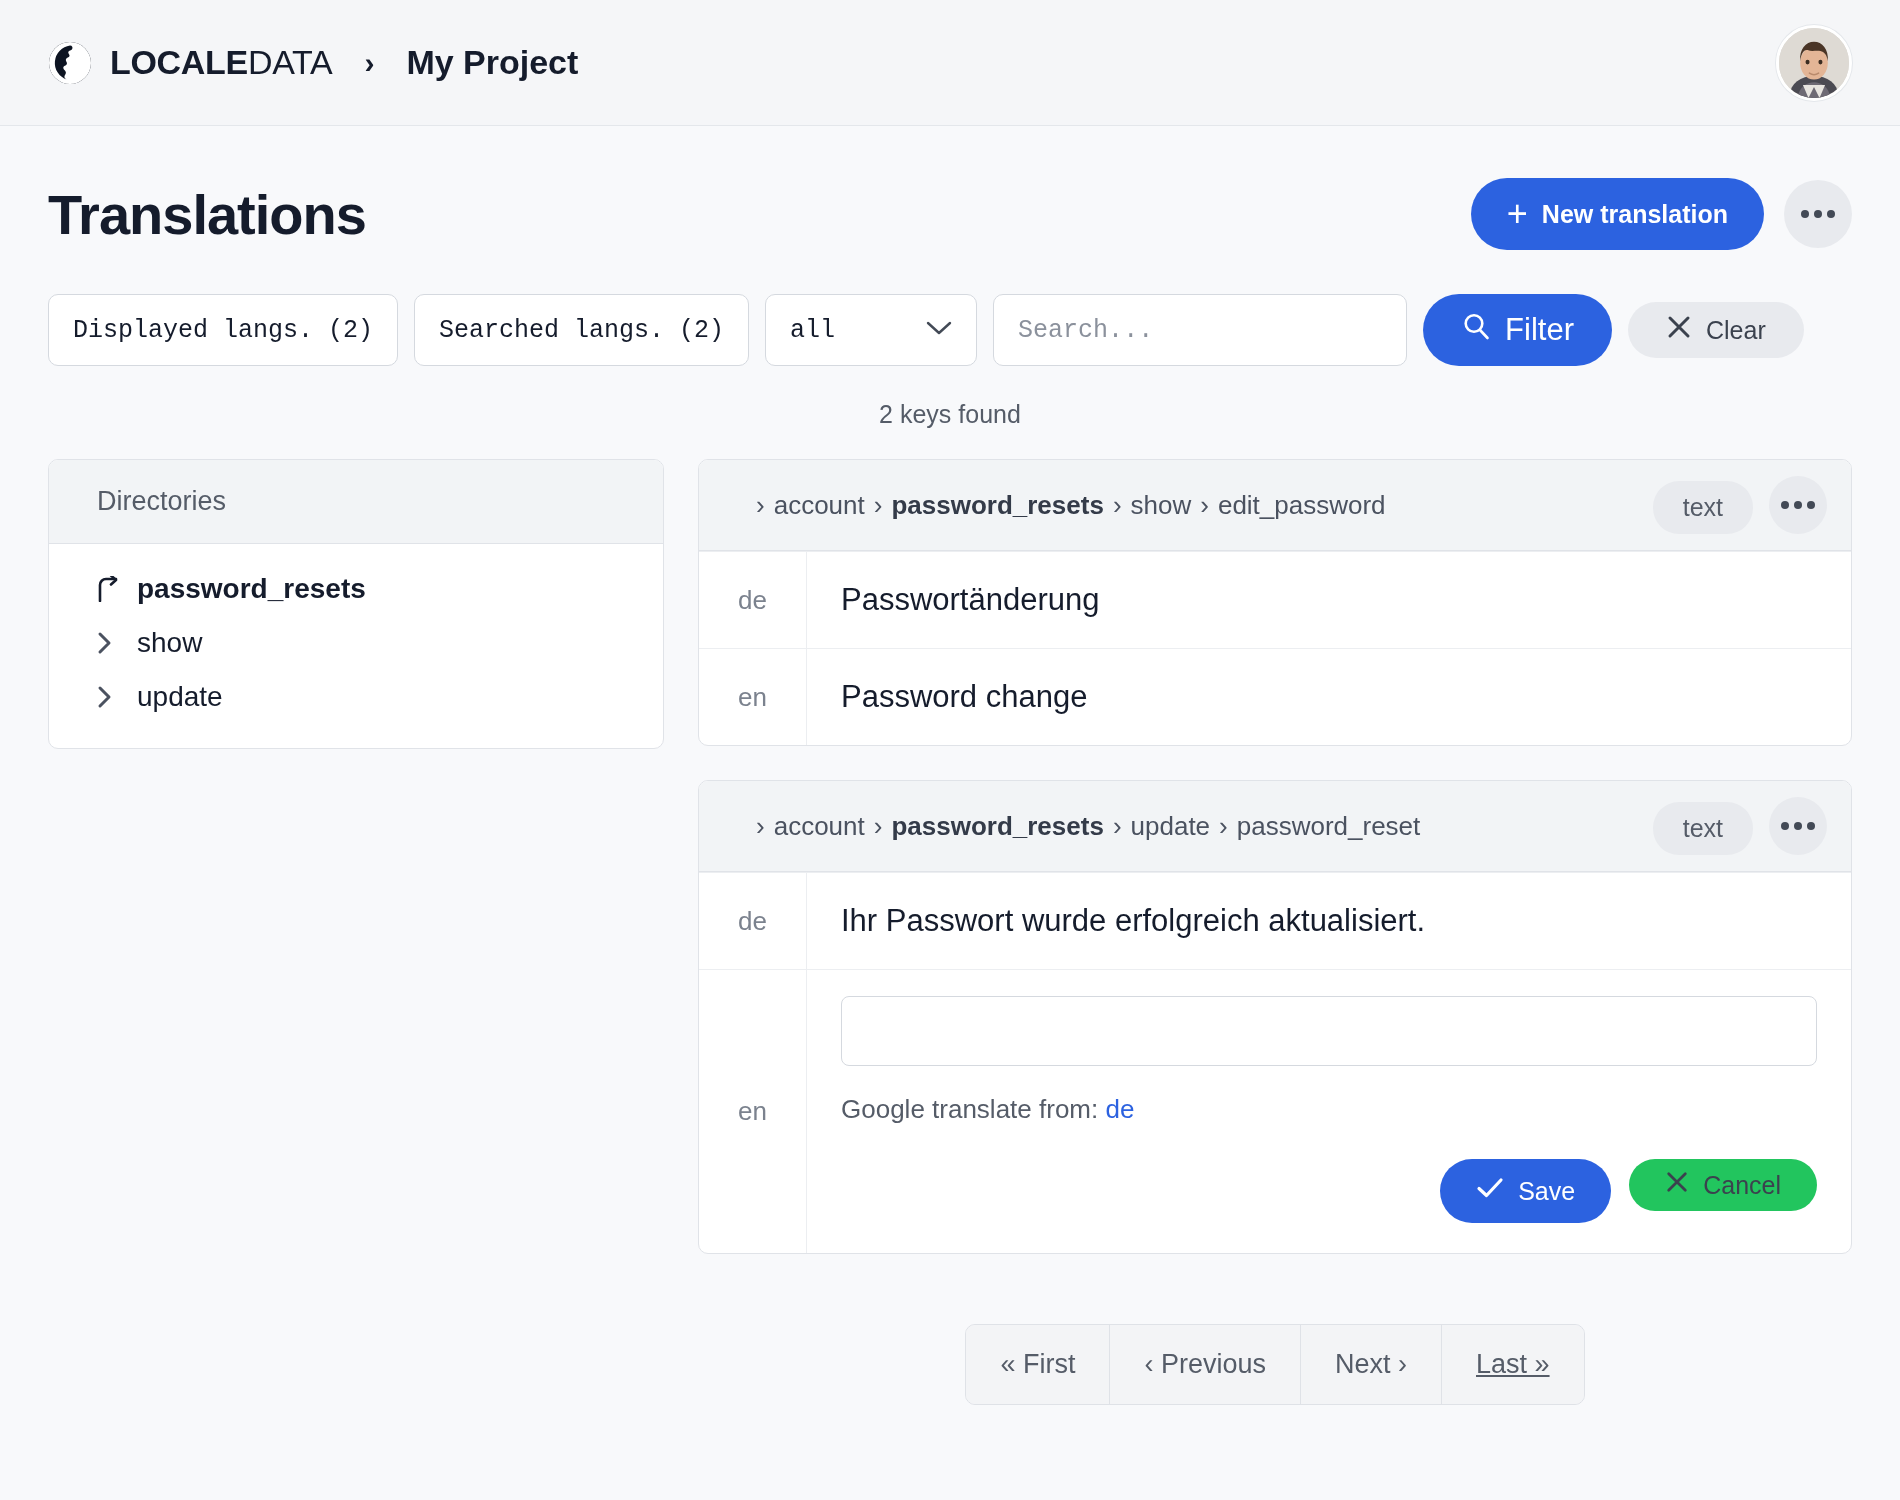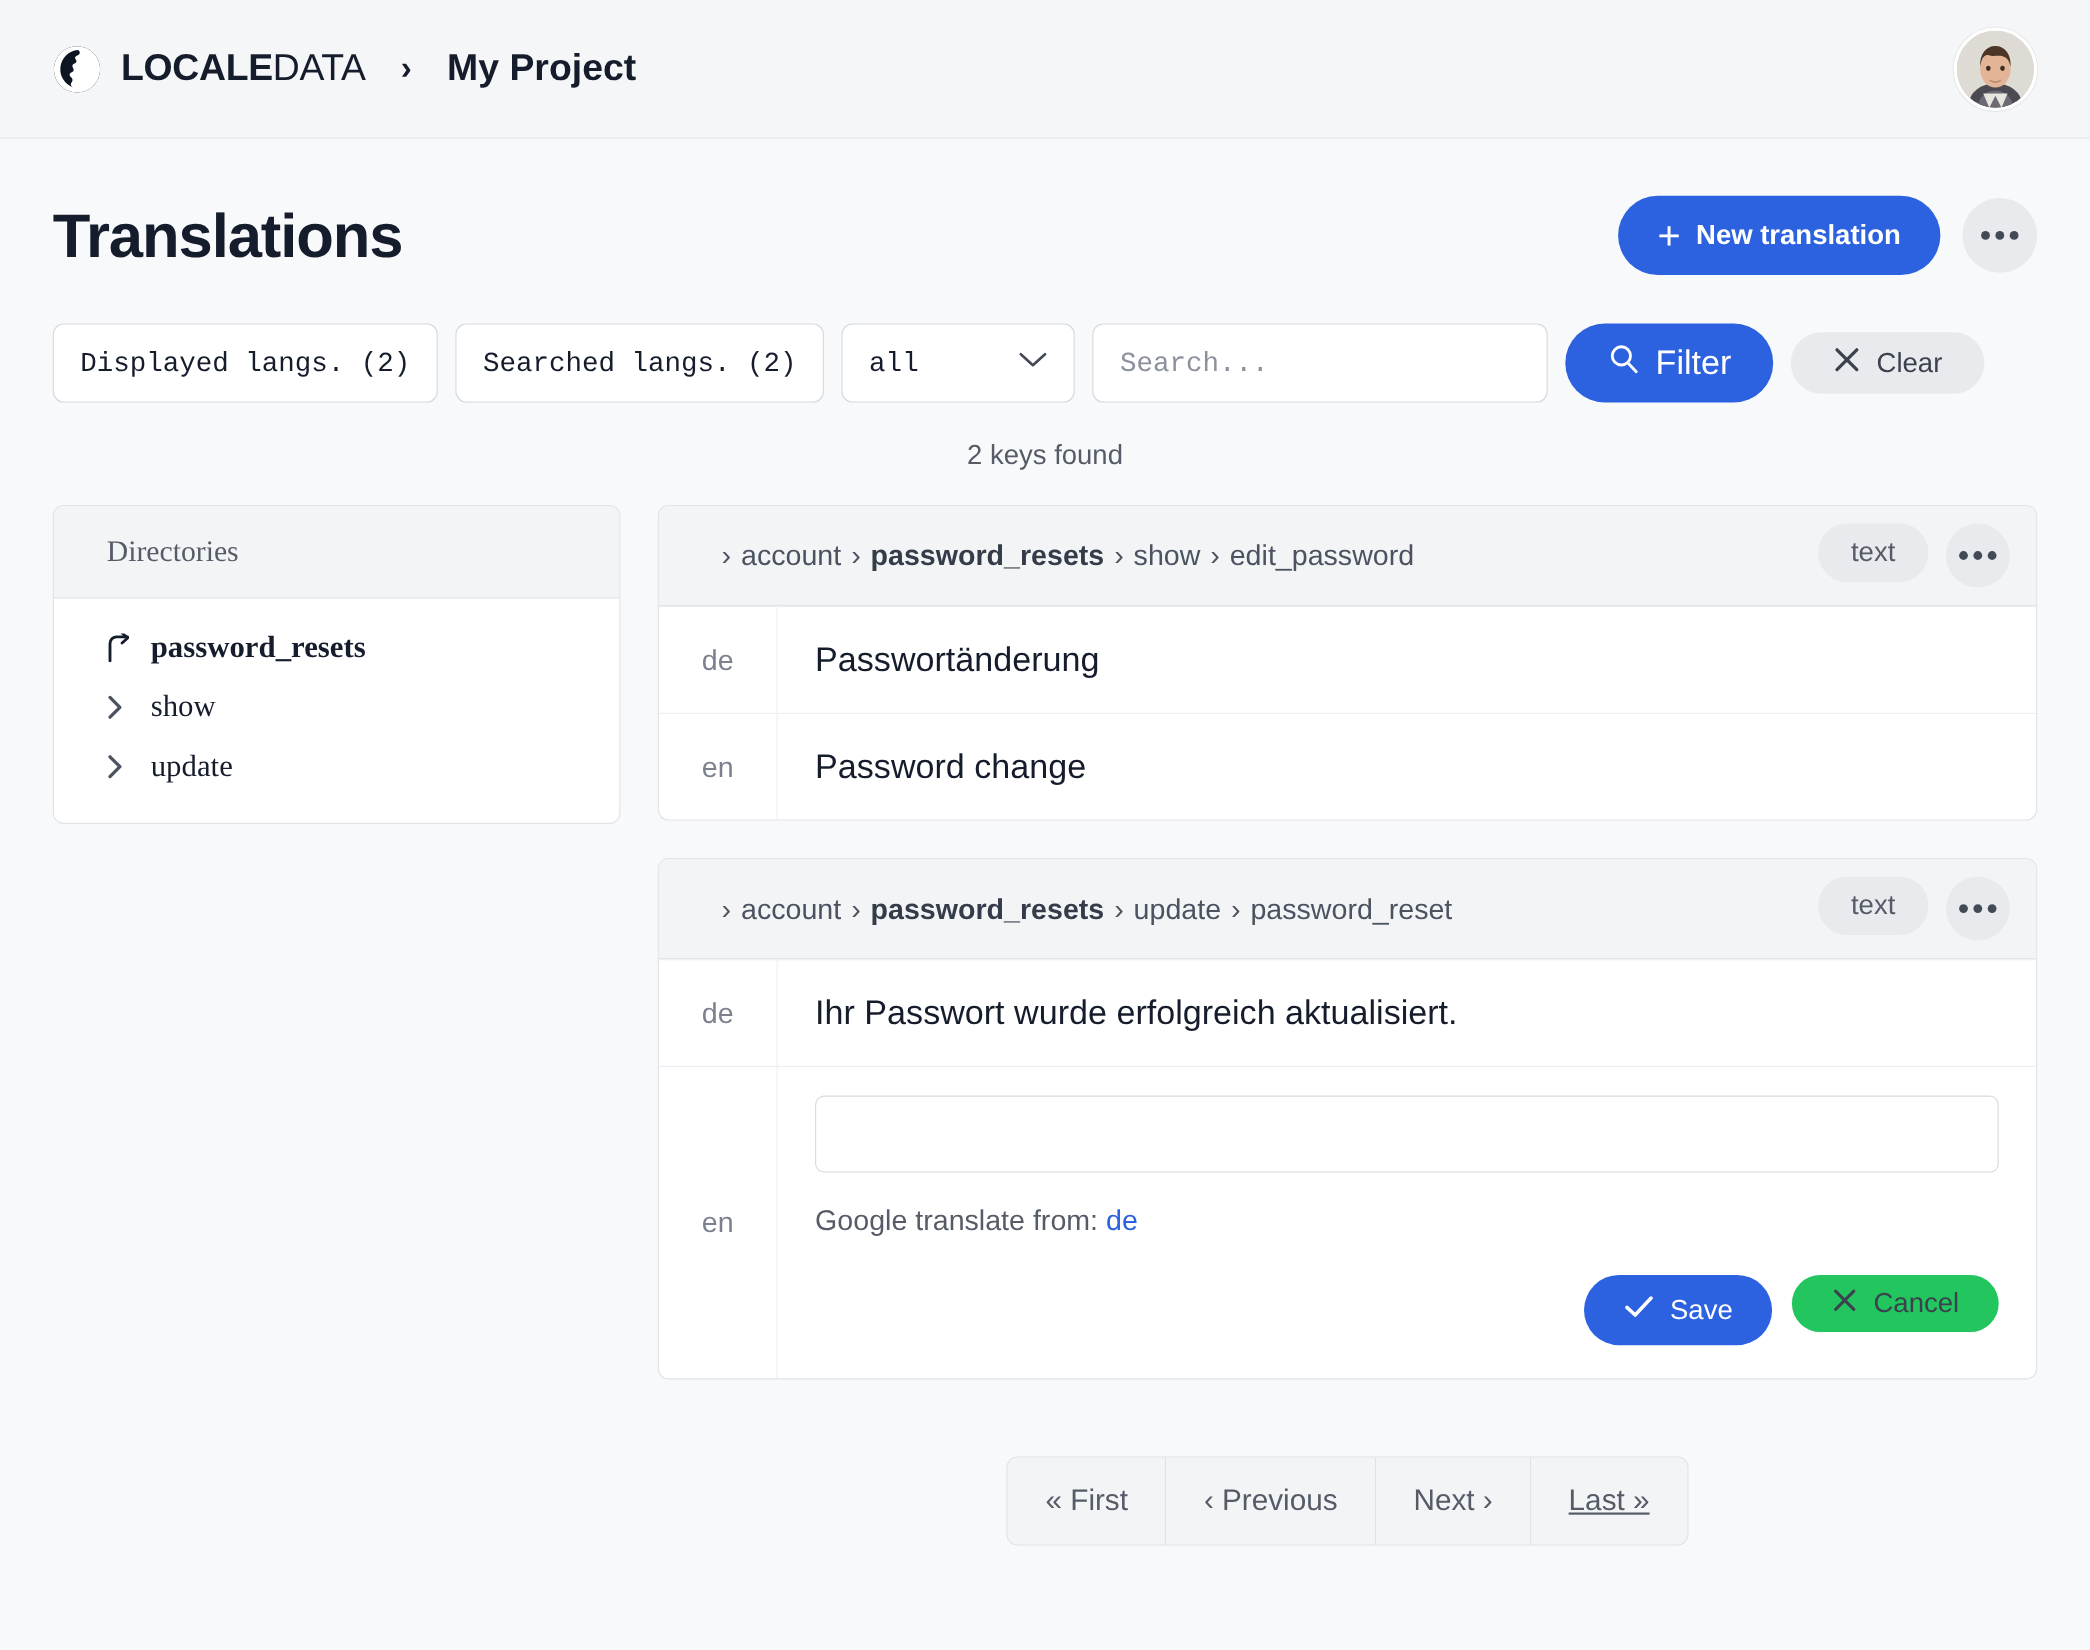--- a/index.html
+++ b/index.html
@@ -101,21 +101,21 @@
     margin: 34px 0 30px 0;
   }
 
   
   .content { display: flex; gap: 34px; align-items: flex-start; }
 
   .panel {
     background: #fff; border: 1px solid #e0e3e8; border-radius: 10px;
     overflow: hidden;
   }
-  .dirs { width: 516px; flex: none; font-family: Liberation Serif, serif; }
+  .dirs { width: 616px; flex: none; }
   .panel-head {
     background: #f2f4f6; border-bottom: 1px solid #e0e3e8;
     padding: 26px 48px; font-size: 27px; color: #555c68;
   }
   .dir-list { padding: 18px 0 24px 0; }
   .dir-item {
     display: flex; align-items: center; gap: 18px;
     padding: 11px 48px; font-size: 28px; cursor: pointer; color: #151c2c;
   }
   .dir-item.up { font-weight: 700; }
@@ -127,21 +127,21 @@
   .card { background: #fff; border: 1px solid #e0e3e8; border-radius: 10px; }
   .card-head {
     background: #f2f4f6; border-bottom: 1px solid #e0e3e8;
     border-radius: 9px 9px 0 0;
     display: flex; align-items: center; justify-content: space-between;
     padding: 16px 24px 16px 48px;
   }
   .bc { font-size: 26px; color: #4b5260; display: flex; align-items: center; flex-wrap: wrap; }
   .bc .sep { margin: 0 9px; color: #4b5260; font-weight: 400; }
   .bc .b { font-weight: 700; color: #343b49; }
-  .head-right { display: flex; align-items: flex-start; gap: 16px; }
+  .head-right { display: flex; align-items: flex-end; gap: 16px; }
   .badge-text {
     background: #e8eaee; color: #555c68; font-size: 25px;
     border-radius: 26px; padding: 12px 30px;
   }
   .icon-round.sm { width: 58px; height: 58px; }
 
   .trow { display: flex; border-top: 1px solid #eceef1; }
   .trow:first-of-type { border-top: none; }
   .lang {
     width: 108px; flex: none; display: flex; align-items: center; justify-content: center;

